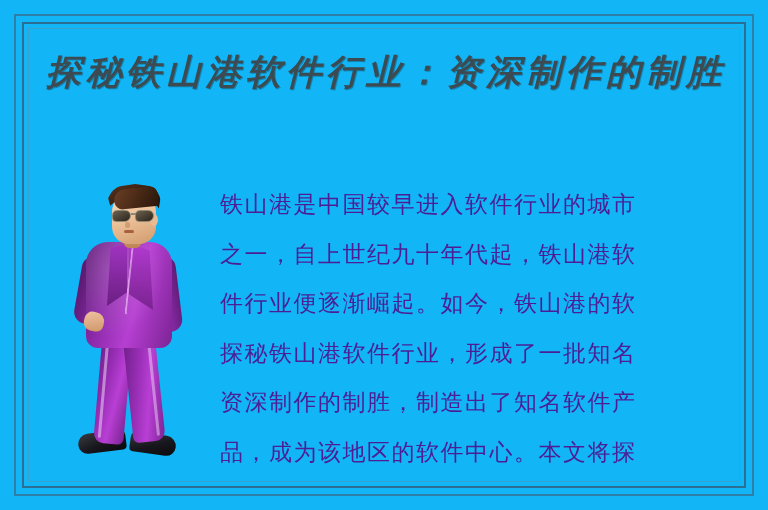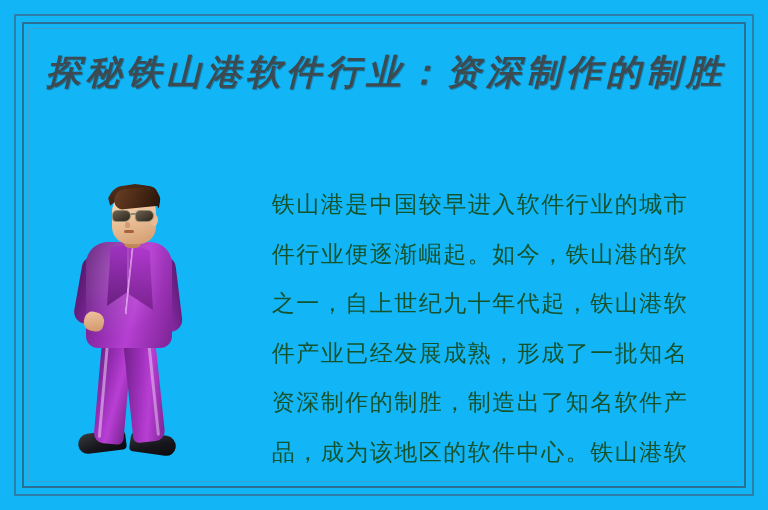--- a/index.html
+++ b/index.html
@@ -68,23 +68,22 @@
     position: absolute;
     left: 220px;
     top: 180px;
     width: 520px;
   }
   .body-line {
     font-family: Liberation Sans, sans-serif;
     font-size: 23px;
     line-height: 49.5px;
     letter-spacing: 1.5px;
-    color: #14532d;
+    color: #4c1d95;
     white-space: nowrap;
-    text-align: center;
   }
 
   
   #mascot {
     position: absolute;
     left: 62px;
     top: 182px;
     width: 132px;
     height: 290px;
   }
@@ -284,20 +283,20 @@
     <div class="hair-sweep"></div>
     <div class="glasses">
       <div class="lens lens-l"></div>
       <div class="bridge"></div>
       <div class="lens lens-r"></div>
     </div>
   </div>
 
   <div id="body-copy">
     <div class="body-line">铁山港是中国较早进入软件行业的城市</div>
+    <div class="body-line">之一，自上世纪九十年代起，铁山港软</div>
     <div class="body-line">件行业便逐渐崛起。如今，铁山港的软</div>
-    <div class="body-line">之一，自上世纪九十年代起，铁山港软</div>
-    <div class="body-line">件产业已经发展成熟，形成了一批知名</div>
+    <div class="body-line">探秘铁山港软件行业，形成了一批知名</div>
     <div class="body-line">资深制作的制胜，制造出了知名软件产</div>
-    <div class="body-line">品，成为该地区的软件中心。铁山港软</div>
+    <div class="body-line">品，成为该地区的软件中心。本文将探</div>
   </div>
 
 </div>
 
 </body></html>

